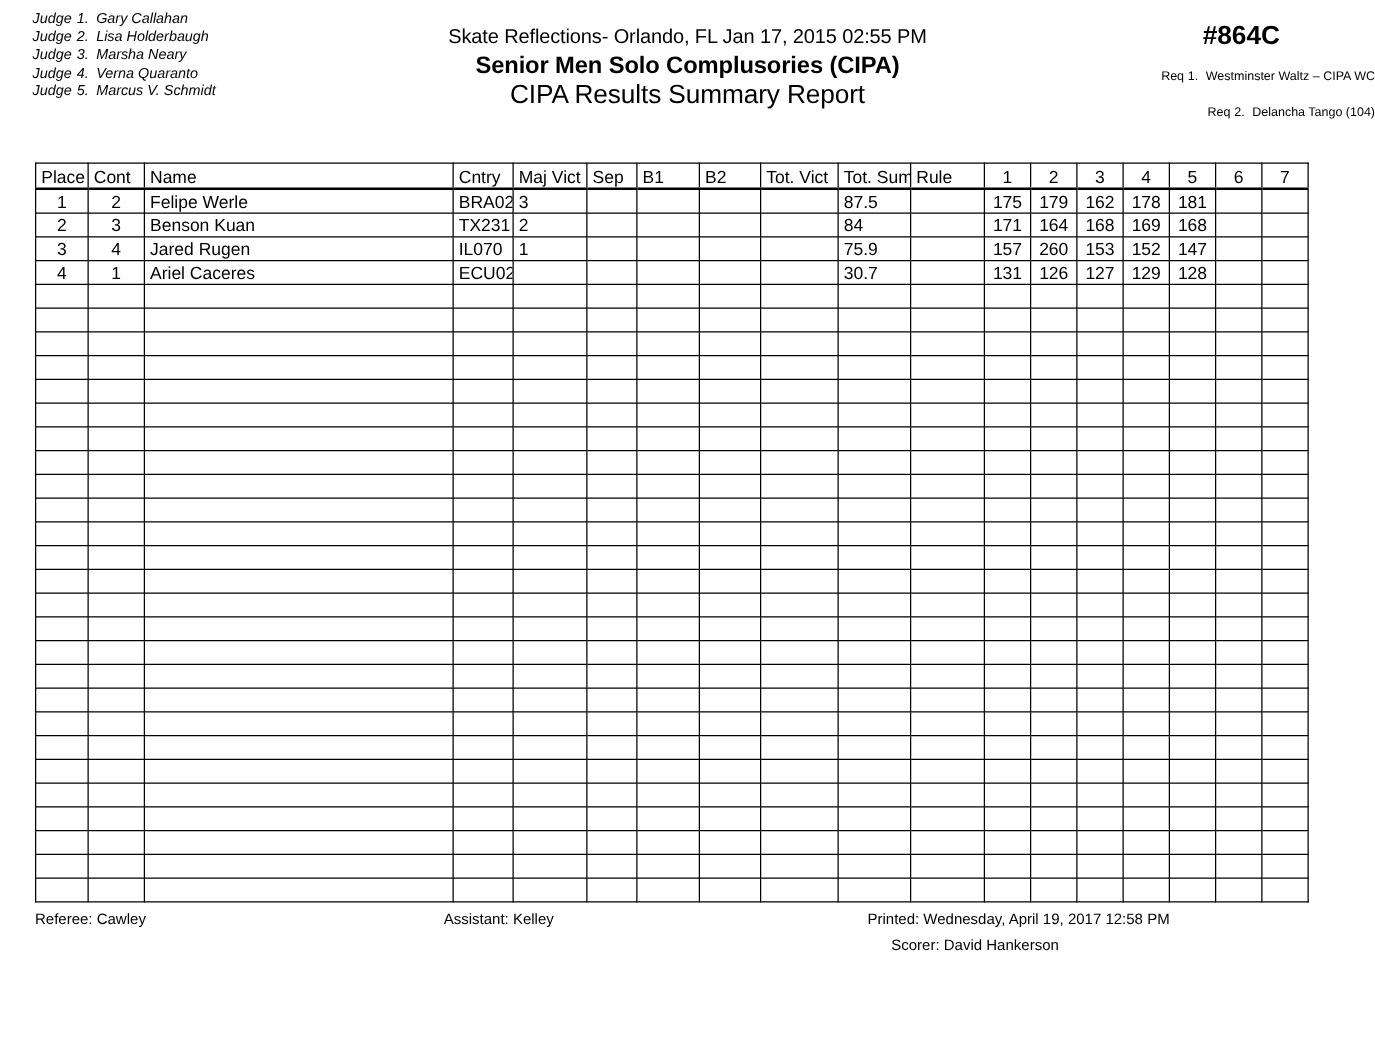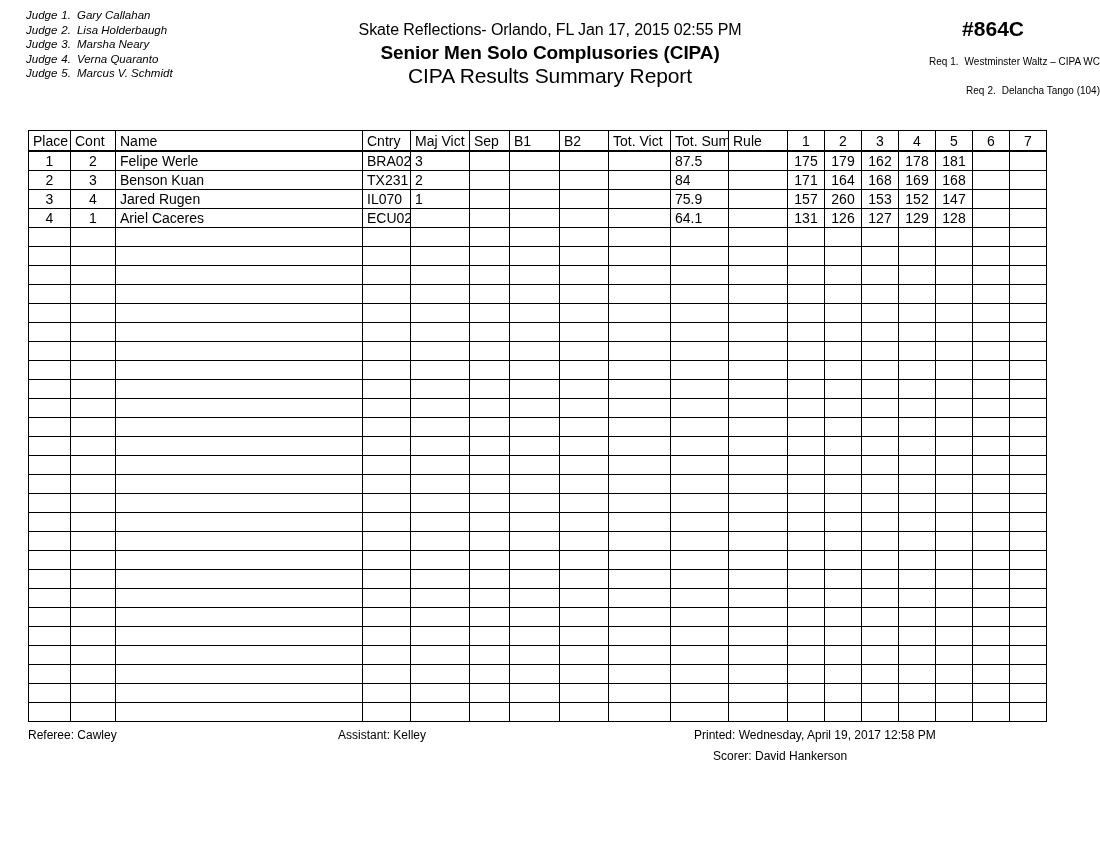--- a/index.html
+++ b/index.html
@@ -122,21 +122,21 @@
 
   
   #footer { position: absolute; left: 0; top: 0; width: 1100px; }
   .foot-item {
     position: absolute;
     font-size: 12px;
     white-space: nowrap;
     line-height: 15px;
   }
   #referee-line  { left: 28px;  top: 728px; }
-  #assistant-line{ left: 338px; top: 728px; }
+  #assistant-line{ left: 355px; top: 728px; }
   #printed-line  { left: 694px; top: 728px; }
   #scorer-line   { left: 713px; top: 749px; }
 </style>
 </head>
 <body>
 
 <div id="judges">
     <div class="judge-row"><span class="judge-word">Judge</span><span class="judge-num">1.</span><span class="judge-name">Gary Callahan</span></div>
     <div class="judge-row"><span class="judge-word">Judge</span><span class="judge-num">2.</span><span class="judge-name">Lisa Holderbaugh</span></div>
     <div class="judge-row"><span class="judge-word">Judge</span><span class="judge-num">3.</span><span class="judge-name">Marsha Neary</span></div>
@@ -265,21 +265,21 @@
       <tr>
         <td class="ccol">4</td>
         <td class="ccol">1</td>
         <td>Ariel Caceres</td>
         <td>ECU02</td>
         <td></td>
         <td></td>
         <td></td>
         <td></td>
         <td></td>
-        <td>64.1</td>
+        <td>30.7</td>
         <td></td>
         <td class="jcol">131</td>
         <td class="jcol">126</td>
         <td class="jcol">127</td>
         <td class="jcol">129</td>
         <td class="jcol">128</td>
         <td class="jcol"></td>
         <td class="jcol"></td>
       </tr>
       <tr class="empty-row">

